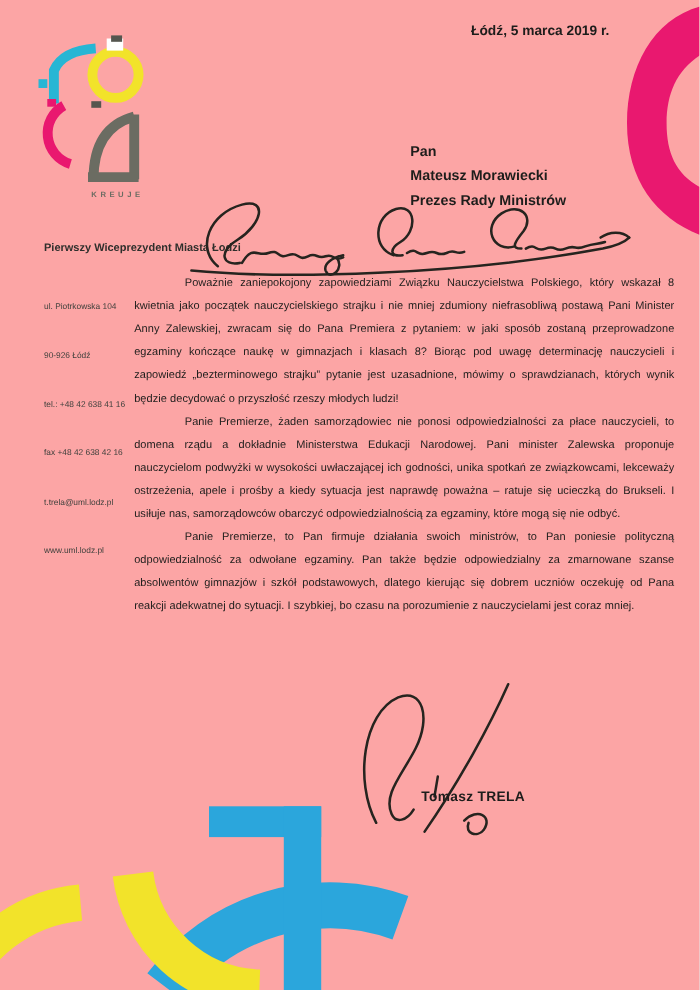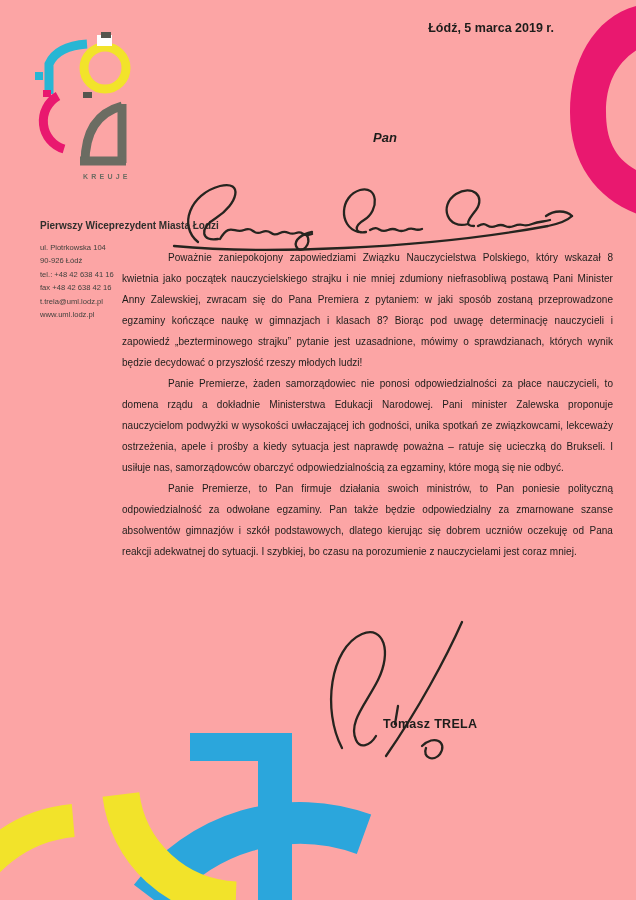--- a/index.html
+++ b/index.html
@@ -6,22 +6,22 @@
   .page{
     position:relative;width:636px;height:900px;background:#fca5a5;
     margin:0 auto;overflow:hidden;
     font-family:"Liberation Sans","DejaVu Sans",sans-serif;
     color:var(--ink,#1d1d1b);
   }
   .abs{position:absolute;}
   .date{top:21px;right:82px;font-size:12.5px;font-weight:bold;color:#1d1d1b;}
   .sender-title{left:40px;top:220px;font-size:10px;font-weight:bold;white-space:nowrap;color:#2f2f2c;}
   .address{left:40px;top:241px;font-size:7.6px;line-height:13.4px;color:#3f403c;}
-  .address div{white-space:nowrap;}
-  .recipient{left:373px;top:127px;font-size:13px;font-weight:bold;line-height:22px;font-style:italic;}
+  .address div{white-space:nowrap;margin-top:31px;}
+  .recipient{left:373px;top:127px;font-size:13px;font-weight:bold;line-height:22px;}
   .body-text{left:122px;top:247px;width:491px;}
   .body-text p{
     margin:0;text-align:justify;text-indent:46px;
     font-size:10px;line-height:21px;letter-spacing:.05px;color:#1d1d1b;
   }
   .signer{left:383px;top:717px;font-size:12.5px;font-weight:bold;letter-spacing:.3px;text-align:right;}
   svg{display:block;}
   .ink-stroke{fill:none;stroke:#26241f;stroke-width:2.3;stroke-linecap:round;stroke-linejoin:round;}
 </style>
 </head>
@@ -64,20 +64,22 @@
     <div>ul. Piotrkowska 104</div>
     <div>90-926 Łódź</div>
     <div>tel.: +48 42 638 41 16</div>
     <div>fax +48 42 638 42 16</div>
     <div>t.trela@uml.lodz.pl</div>
     <div>www.uml.lodz.pl</div>
   </div>
 
   <div class="abs recipient">
     <div>Pan</div>
+    <div>Mateusz Morawiecki</div>
+    <div>Prezes Rady Ministrów</div>
   </div>
 
   <svg class="abs" style="left:168px;top:182px;pointer-events:none;" width="412" height="80" viewBox="0 0 412 80" aria-label="Szanowny Panie Premierze">
     <path class="ink-stroke" d="M6,64 C90,72 250,68 380,44 C394,41 400,38 404,34"></path>
     <path class="ink-stroke" d="M30,60 C10,44 22,12 52,4 C76,-2 70,22 48,36 C30,47 34,60 50,57"></path>
     <path class="ink-stroke" d="M52,57 C62,40 66,52 76,48 C86,44 84,54 94,50 C104,46 102,56 112,51 C120,47 120,54 128,51 C136,48 134,56 144,52"></path>
     <path class="ink-stroke" d="M138,52 C146,62 132,74 128,64 C126,58 134,52 144,50"></path>
     <path class="ink-stroke" d="M190,50 C170,44 172,14 192,8 C210,3 212,28 196,38 C186,44 186,52 198,50"></path>
     <path class="ink-stroke" d="M202,48 C212,42 210,52 220,48 C230,44 228,52 238,48 C246,44 246,50 254,47"></path>
     <path class="ink-stroke" d="M300,42 C280,48 270,24 288,12 C304,2 318,14 308,28 C300,38 296,44 306,44"></path>

